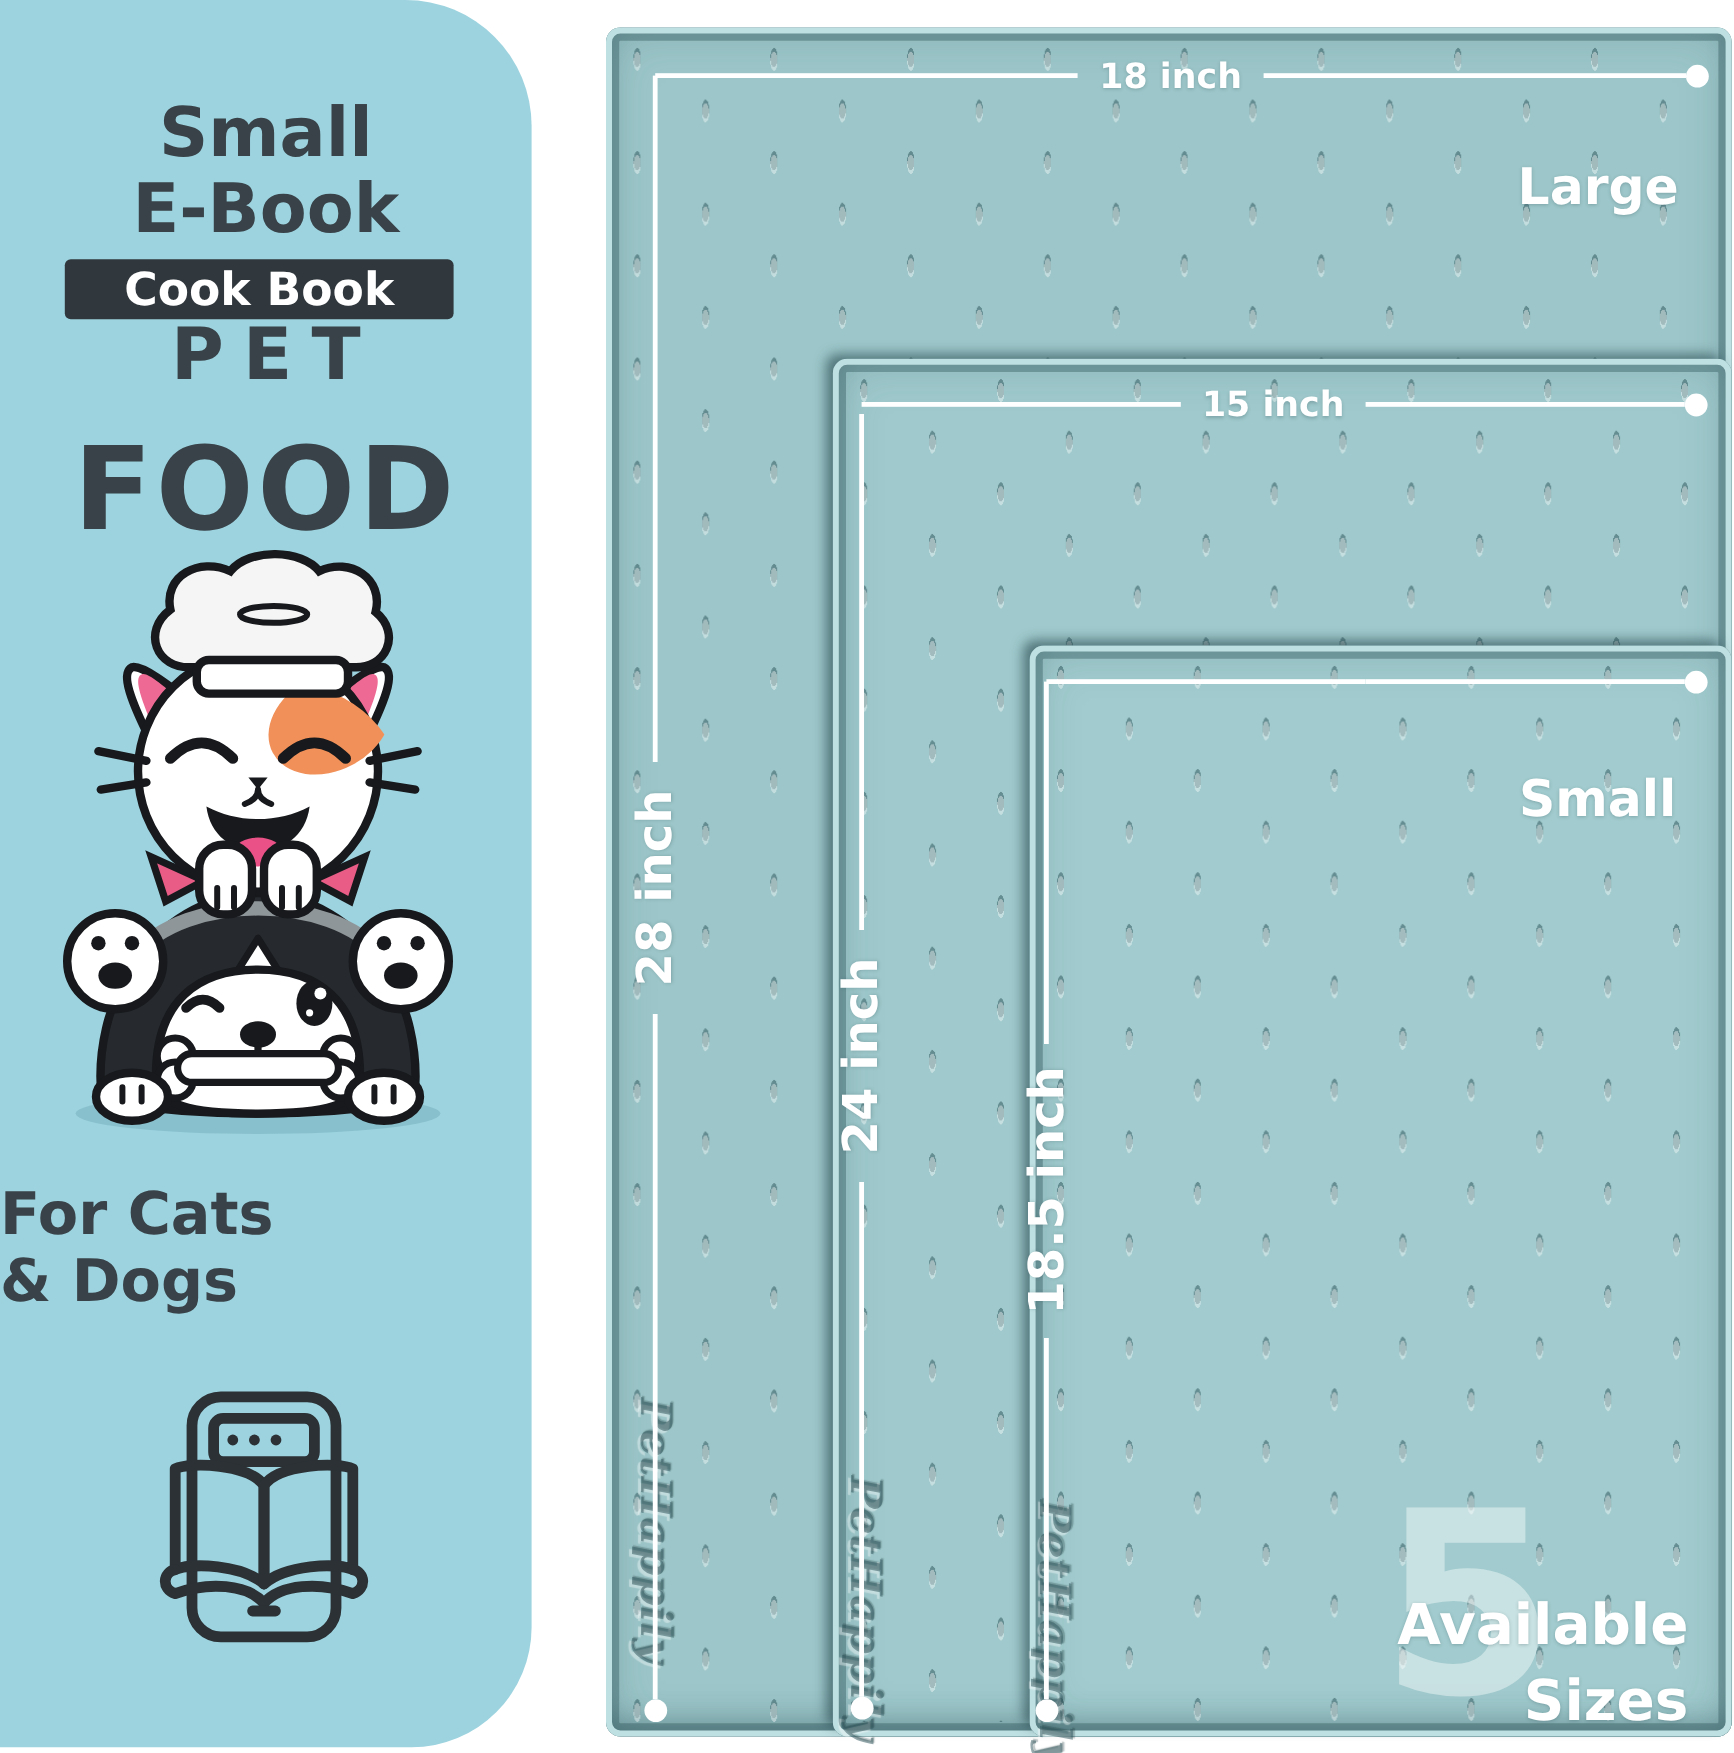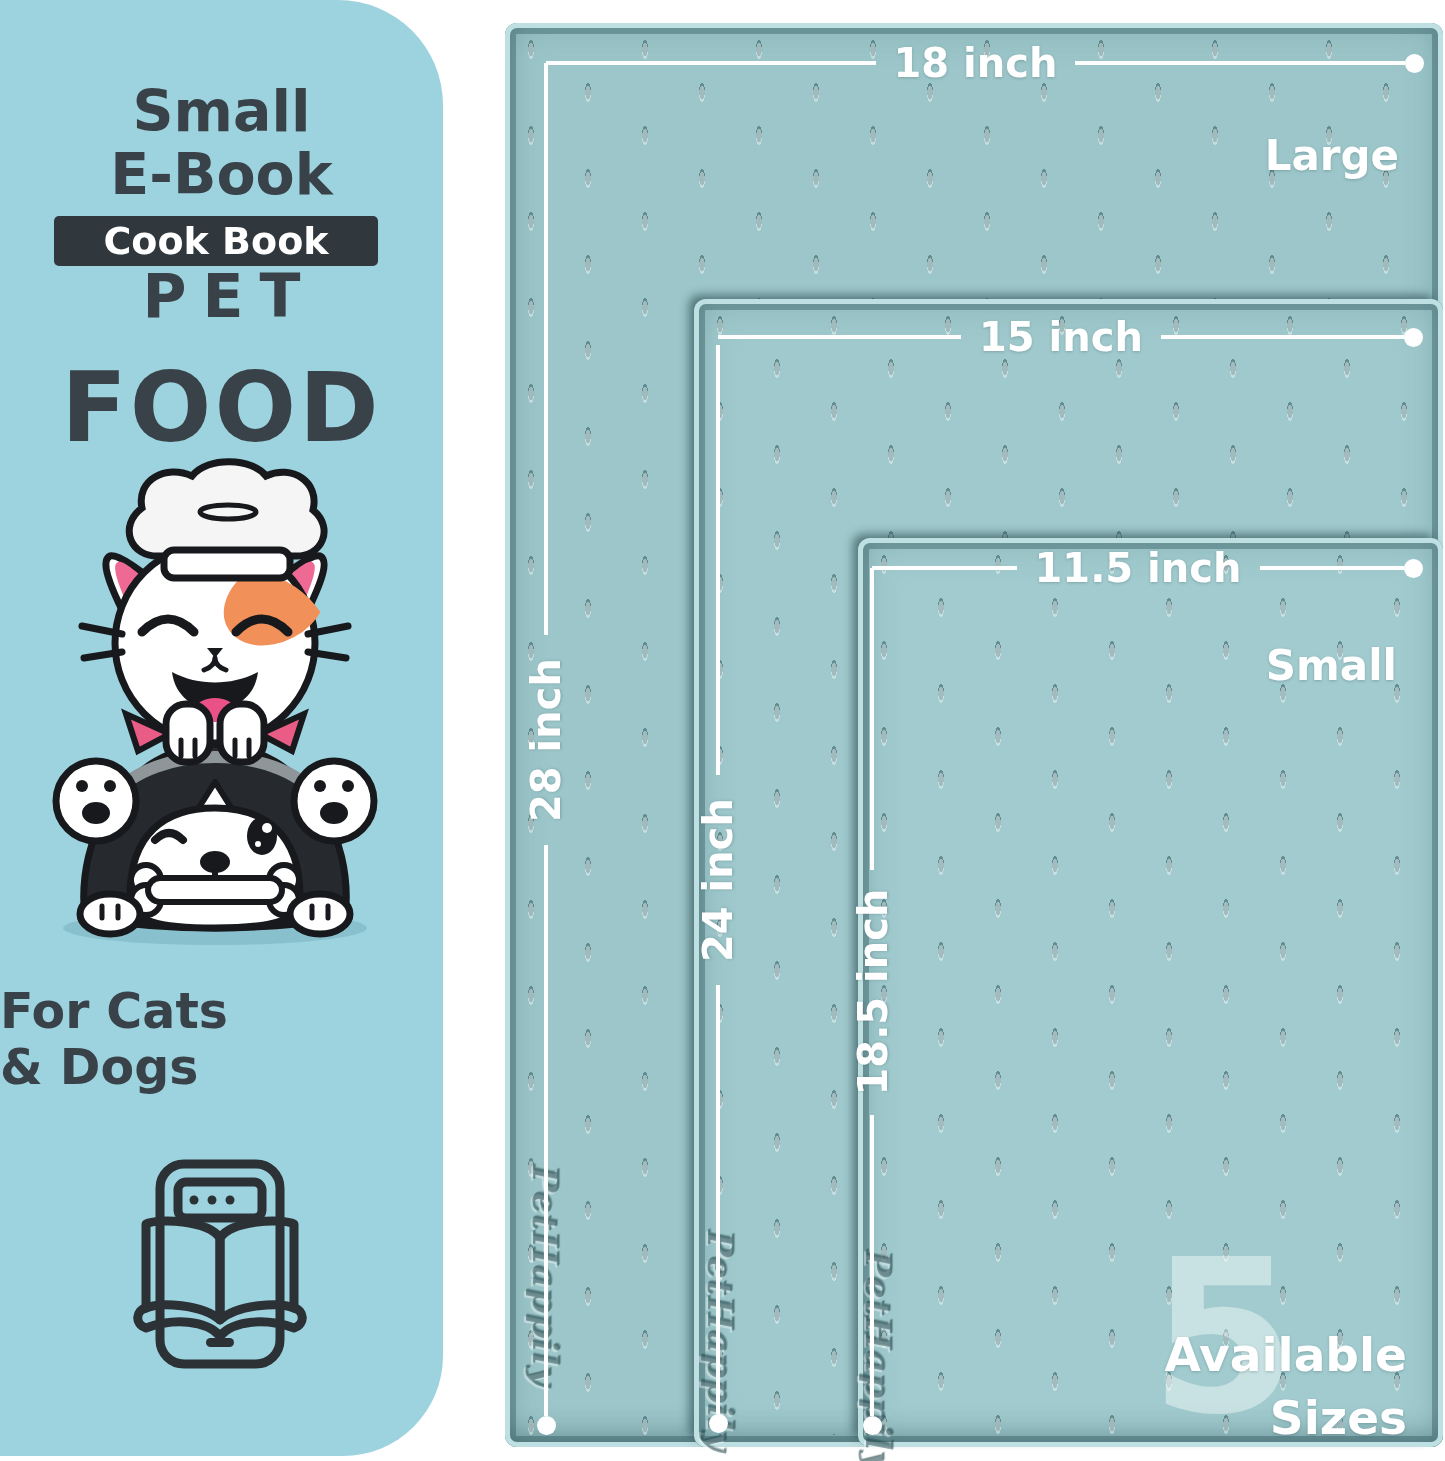--- a/index.html
+++ b/index.html
@@ -46,21 +46,21 @@
                           inset 0 0 42px rgba(43,82,88,.25);}
   .mat-small {left:858px;top:538px;width:585px;height:909px;background:#a1cbce;
               box-shadow: -7px -6px 10px -2px rgba(22,52,58,.55),
                           inset 0 0 0 5px #bfe0e2,
                           inset 0 0 0 11px rgba(43,82,88,.38),
                           inset 0 -18px 26px -8px rgba(43,82,88,.42),
                           inset 0 0 42px rgba(43,82,88,.25);}
 
   
   .dim-h{position:absolute;display:flex;align-items:center;color:#fff;font-weight:bold;
-         font-size:40px;z-index:3;height:22px;}
+         font-size:29px;z-index:3;height:22px;}
   .dim-h .seg{height:4px;background:#fff;flex:1;}
   .dim-h .txt{padding:0 18px;white-space:nowrap;line-height:1;text-shadow:0 1px 3px rgba(30,65,70,.25);}
   .dim-h .dot{width:19px;height:19px;border-radius:50%;background:#fff;flex:none;}
   .dim-v{position:absolute;display:flex;flex-direction:column;align-items:center;color:#fff;
          font-weight:bold;font-size:40px;z-index:3;width:22px;}
   .dim-v .seg{width:4px;background:#fff;flex:1;}
   .dim-v .txt{display:flex;align-items:center;justify-content:center;width:22px;}
   .dim-v .txt span{transform:rotate(-90deg);white-space:nowrap;line-height:1;
                    text-shadow:0 1px 3px rgba(30,65,70,.25);}
   .dim-v .dot{width:19px;height:19px;border-radius:50%;background:#fff;flex:none;}
@@ -220,21 +220,20 @@
         </div>
       <div class="seg"></div>
       <div class="dot"></div>
     </div>
     <div class="emboss" style="left:48px;top:931px;">PetHappily</div>
   </div>
 
   <div class="mat mat-small">
     <div class="dim-h" style="left:14px;top:19px;width:551px;">
       <div class="seg"></div>
-      <div class="txt">11.5 inch</div>
       <div class="seg"></div>
       <div class="dot"></div>
     </div>
     <div class="dim-v" style="left:3px;top:30px;height:867px;">
       <div class="seg"></div>
       <div class="txt h245">
           <span>18.5 inch</span>
         </div>
       <div class="seg"></div>
       <div class="dot"></div>

